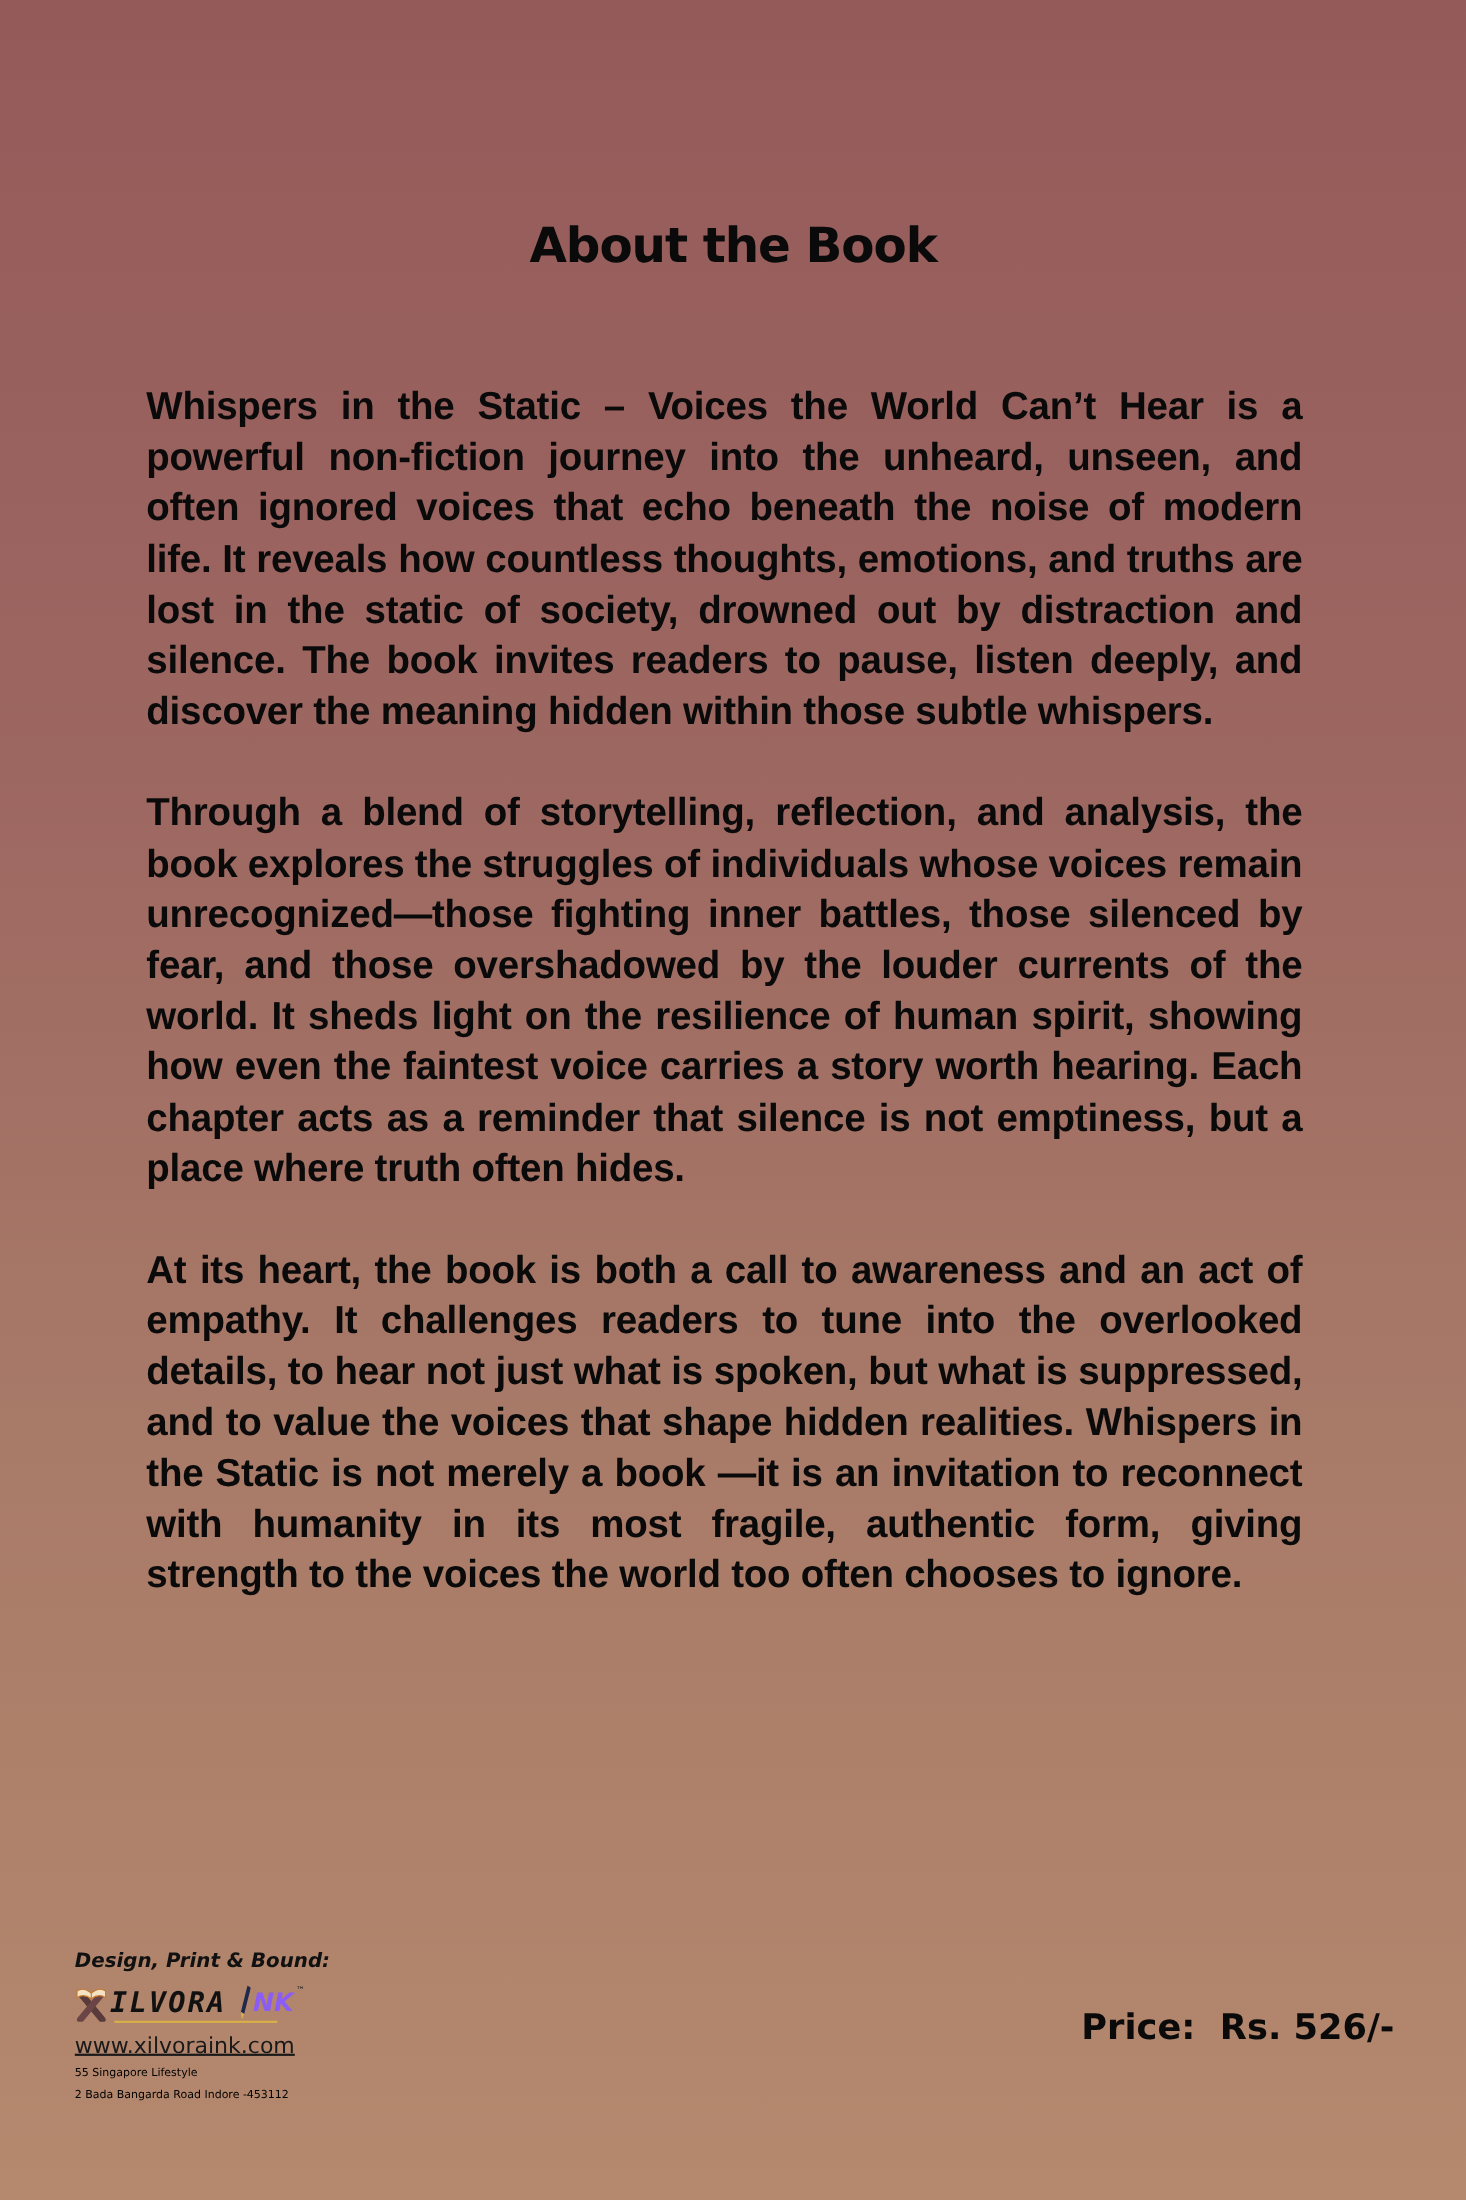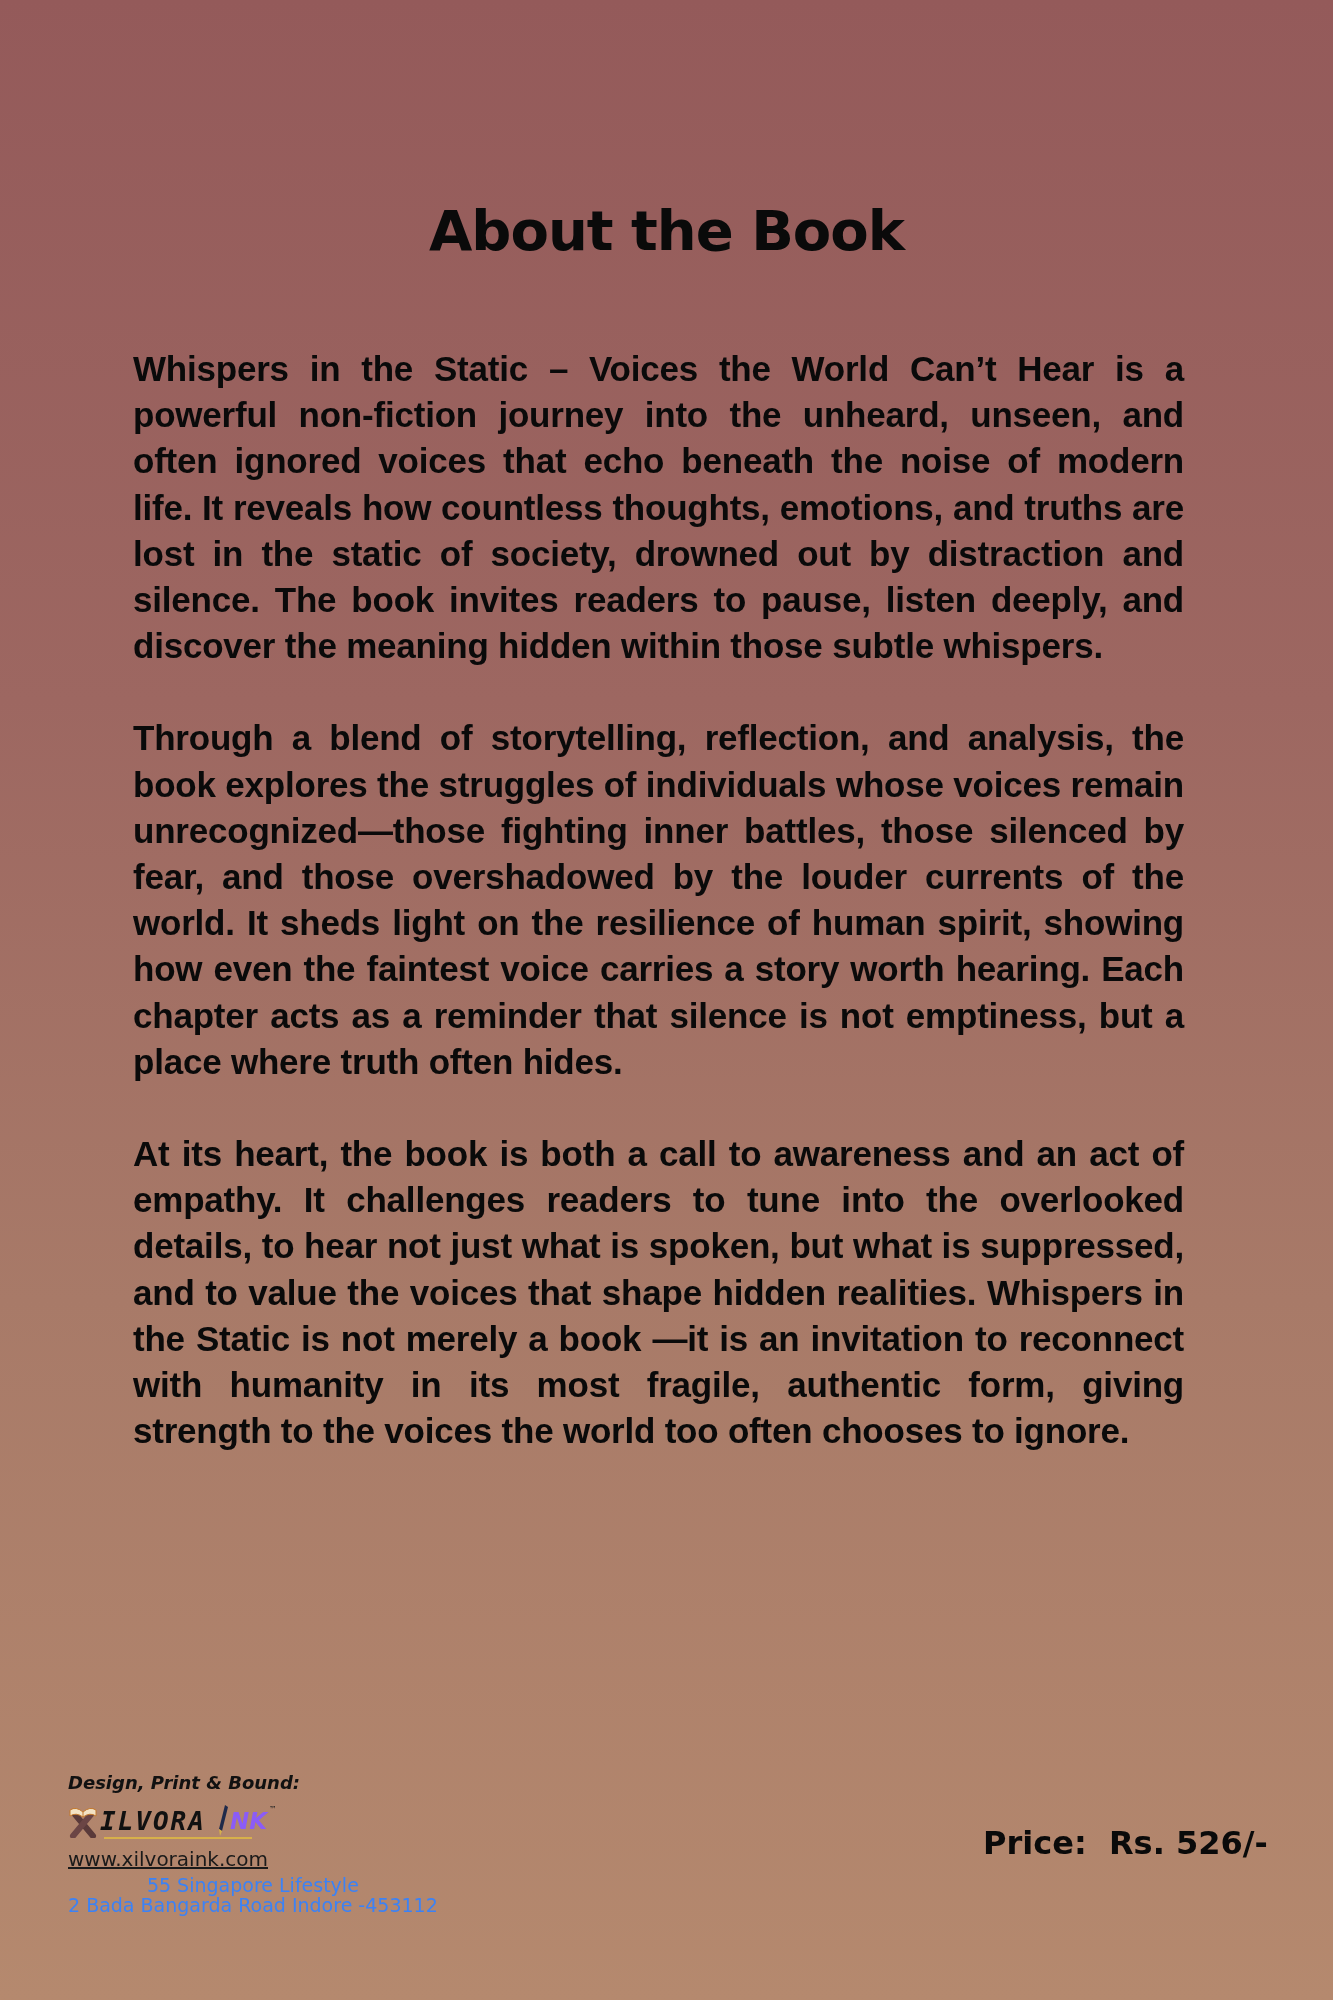--- a/index.html
+++ b/index.html
@@ -20,21 +20,21 @@
       inset: 0;
     }
     .title {
       position: absolute;
       top: 198px;
       left: 0;
       width: 1333px;
       text-align: center;
       font-family: "DejaVu Sans", sans-serif;
       font-weight: bold;
-      font-size: 56px;
+      font-size: 44px;
       letter-spacing: -1px;
       margin: 0;
       color: #0a0a0a;
     }
     .body-text {
       position: absolute;
       left: 133px;
       top: 346px;
       width: 1067px;
     }
@@ -116,25 +116,24 @@
     .website {
       font-family: "DejaVu Sans", sans-serif;
       font-size: 20px;
       color: #1a1a1a;
       text-decoration: underline;
       display: block;
       margin-top: 6px;
     }
     .address-line {
       font-family: "DejaVu Sans", sans-serif;
-      font-size: 19px;
-      color: #3b82f6;
+      font-size: 10px;
+      color: #000000;
       margin: 0;
       line-height: 20px;
-      text-align: center;
     }
     .address-block {
       margin-top: 4px;
     }
     .price {
       position: absolute;
       left: 983px;
       top: 1824px;
       font-family: "DejaVu Sans", sans-serif;
       font-weight: bold;

